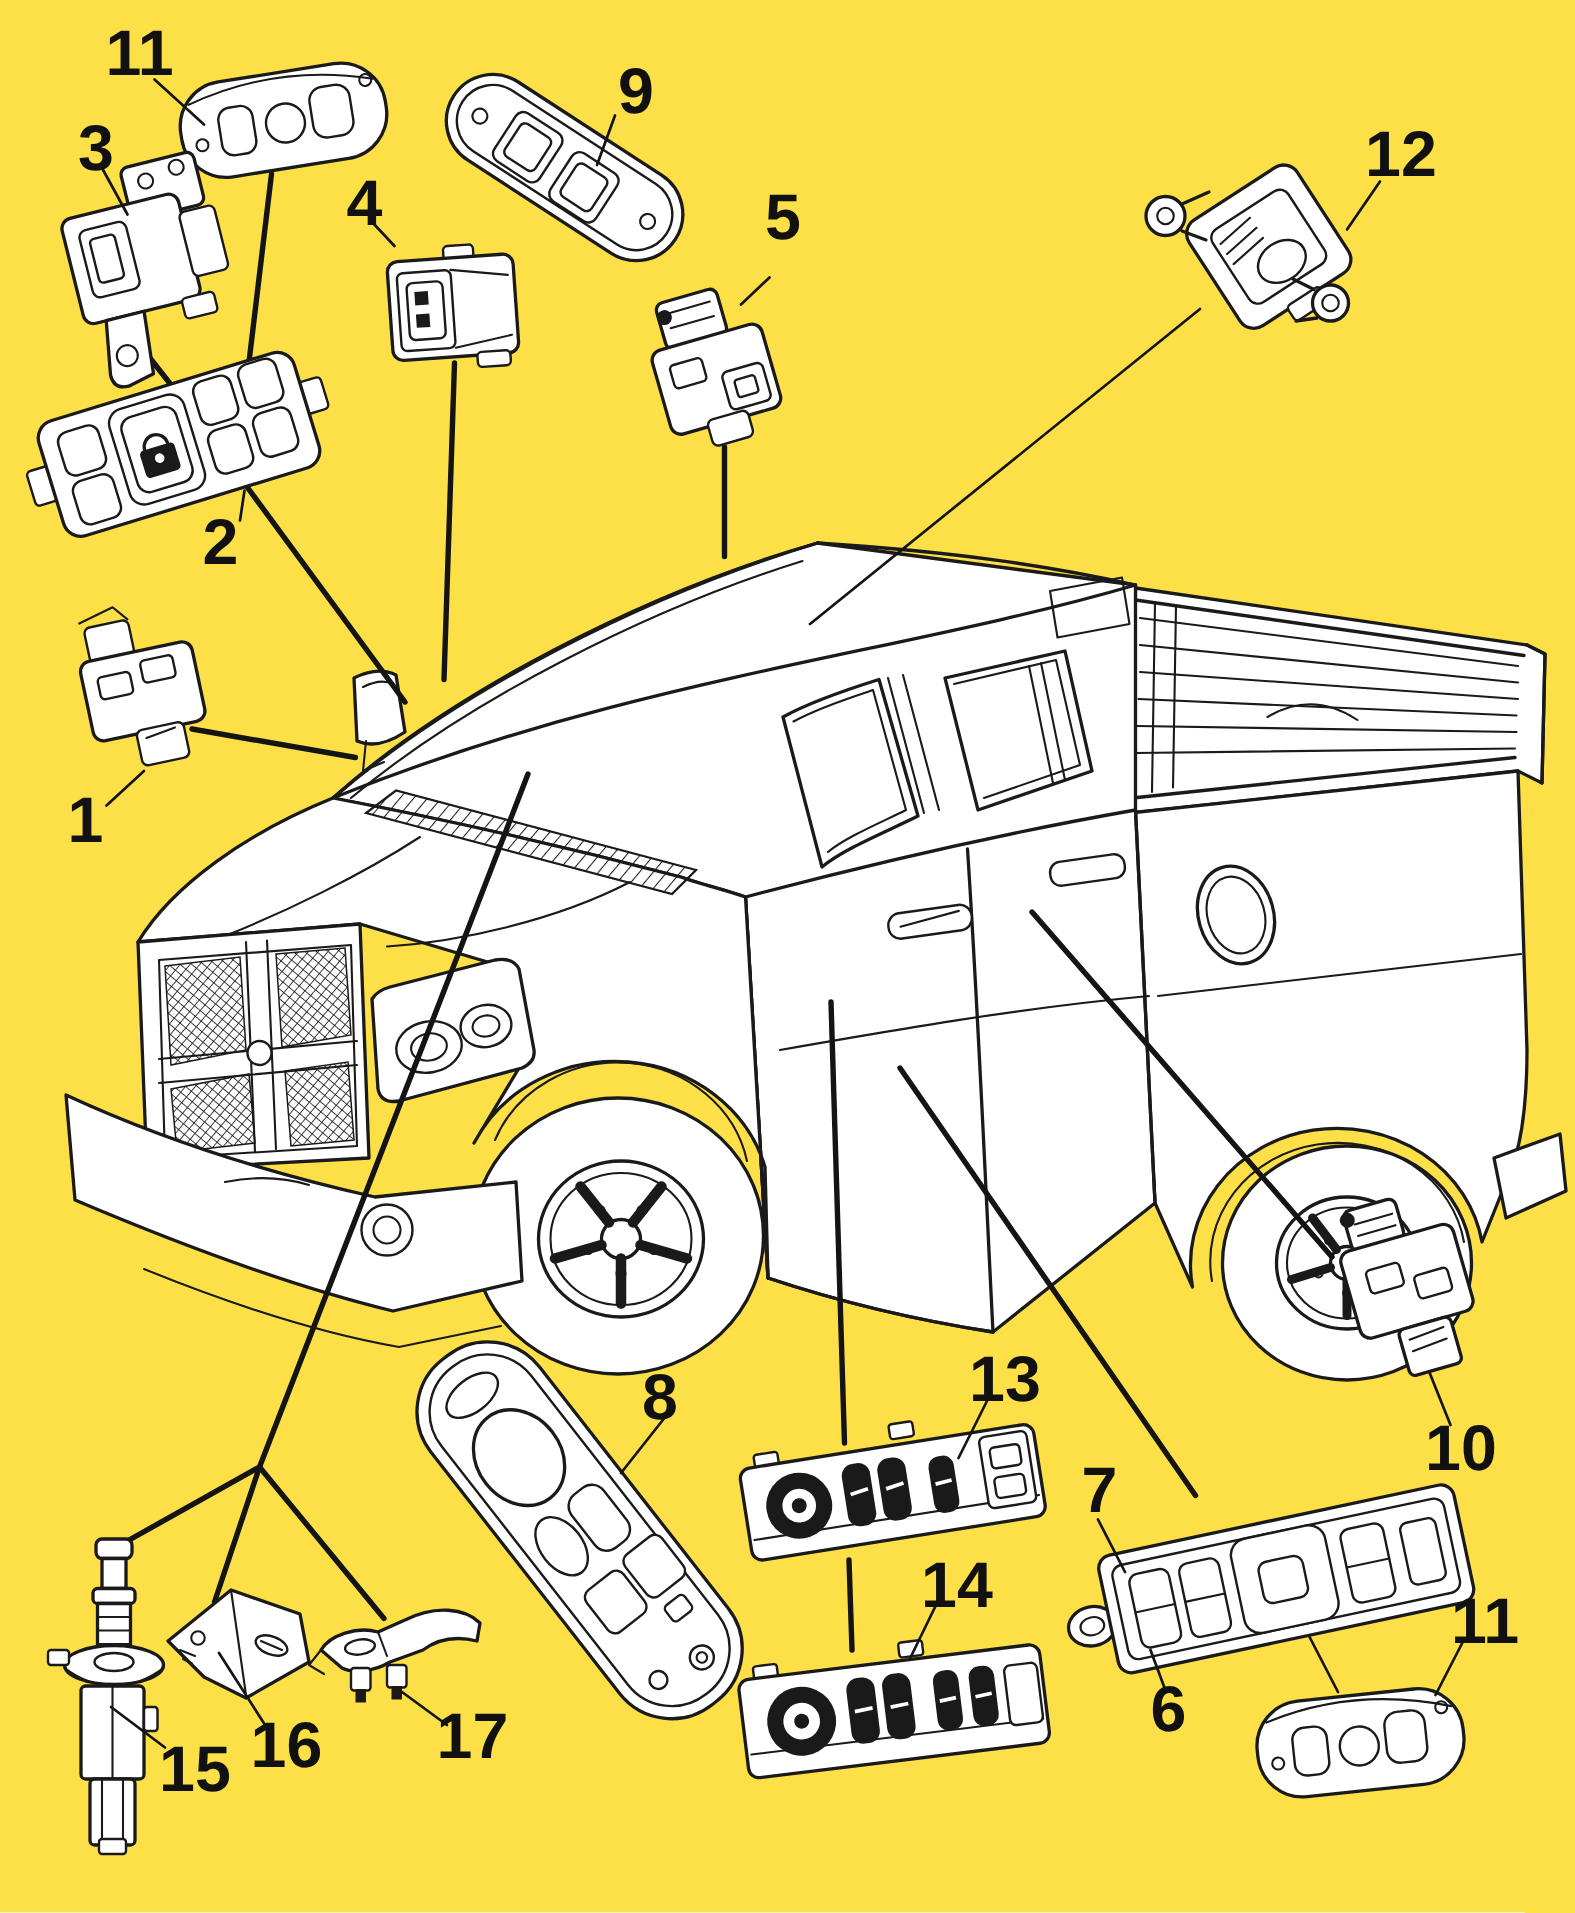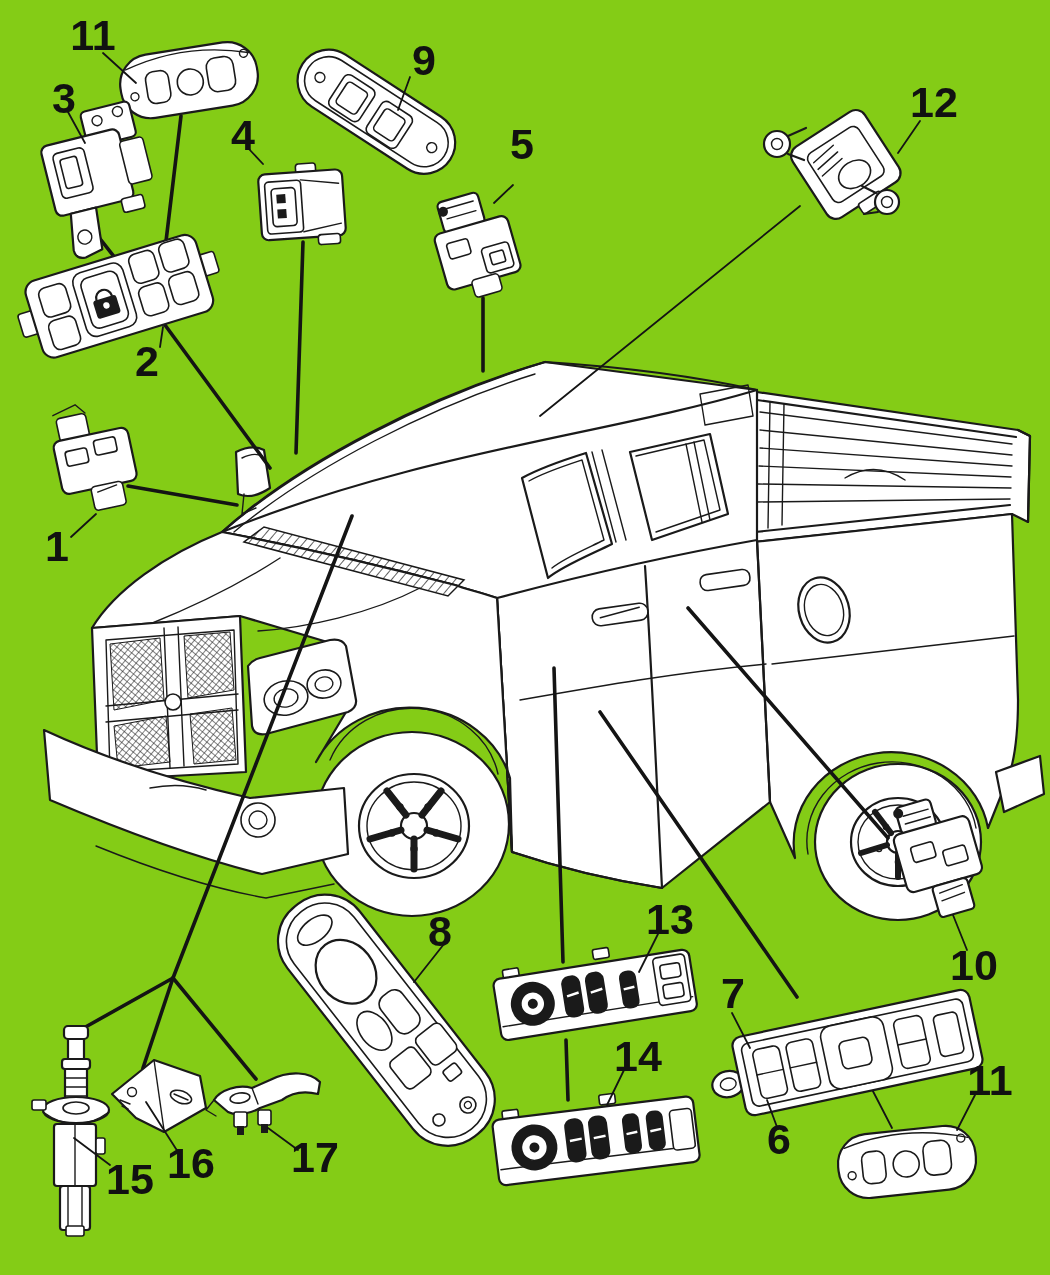--- a/index.html
+++ b/index.html
@@ -1,16 +1,16 @@
 <!DOCTYPE html>
 <html><head>
 <meta charset="utf-8">
 <style>
   html,body{margin:0;padding:0;background:#fff;}
-  #stage{position:relative;width:1050px;height:1275px;background:#84cc16;overflow:hidden;
+  #stage{position:relative;width:1050px;height:1275px;background:#fde047;overflow:hidden;
          font-family:"Liberation Sans", sans-serif;}
   svg{display:block}
   .ln{fill:none;stroke:#1a1a1a;stroke-width:2.2;stroke-linecap:round;stroke-linejoin:round;}
   .ln1{fill:none;stroke:#1a1a1a;stroke-width:1.4;stroke-linecap:round;stroke-linejoin:round;}
   .fw{fill:#ffffff;stroke:#1a1a1a;stroke-width:2.2;stroke-linejoin:round;}
   .fw1{fill:#ffffff;stroke:#1a1a1a;stroke-width:1.6;stroke-linejoin:round;}
   .dk{fill:#1a1a1a;stroke:none;}
   .thick{fill:none;stroke:#141414;stroke-width:3.6;stroke-linecap:round;}
   .thin{fill:none;stroke:#141414;stroke-width:1.8;stroke-linecap:round;}
   .callout{font-family:"Liberation Sans", sans-serif;font-weight:bold;font-size:43px;fill:#111;}

